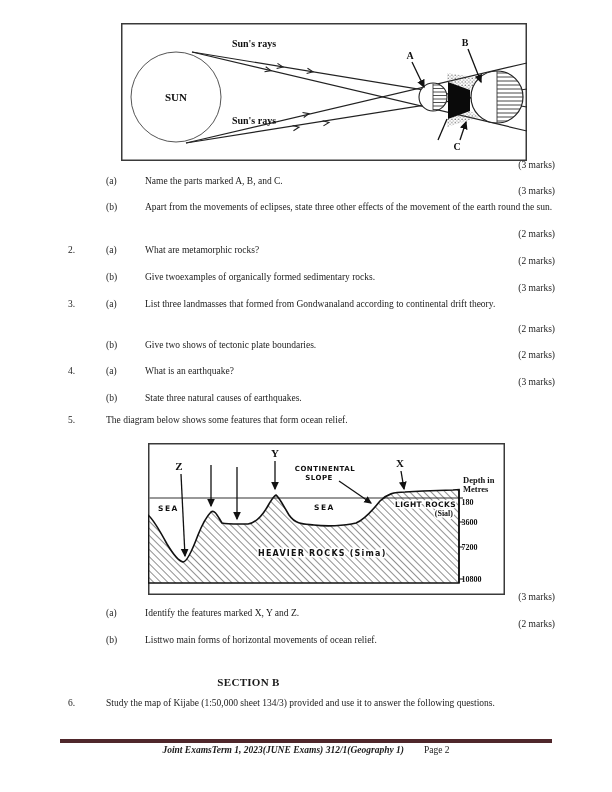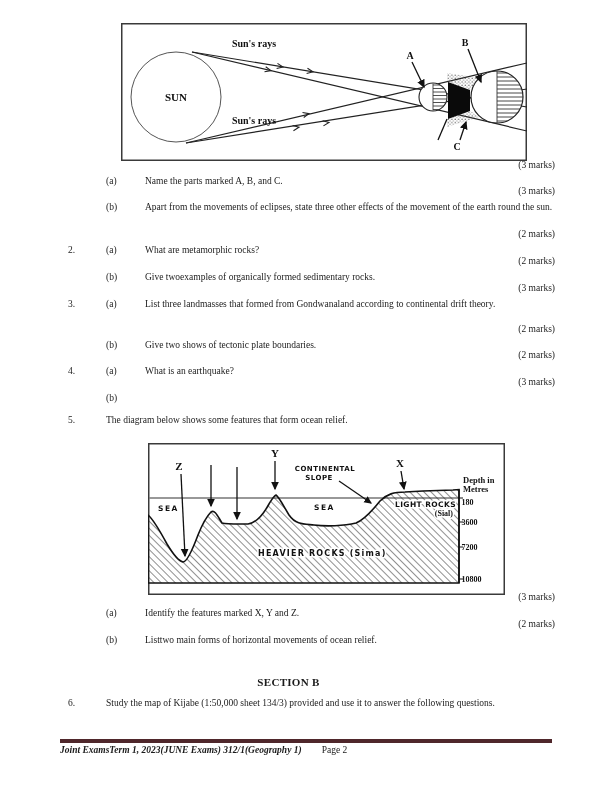--- a/index.html
+++ b/index.html
@@ -15,26 +15,26 @@
     display:flex; align-items:flex-start;
     font-size:9.5px; line-height:14px;
   }
   .q-num  { width:38px; flex:0 0 38px; }
   .q-let  { width:39px; flex:0 0 39px; }
   .q-text { flex:1 1 auto; padding-right:2px; }
   .q-text b { font-weight:normal; }
   .q-marks { position:absolute; right:0; bottom:16px; white-space:nowrap; }
   .section-head {
     position:absolute; left:0; width:497px; text-align:center;
-    font-size:11px; font-weight:bold; letter-spacing:.3px;margin-left:40px;
+    font-size:11px; font-weight:bold; letter-spacing:.3px;
   }
   .footer-bar { position:absolute; left:60px; width:492px; height:4px; }
   .footer-row {
     position:absolute; left:60px; width:492px; display:flex;
-    justify-content:flex-start; font-size:9.5px;gap:20px;
+    justify-content:center; font-size:9.5px;gap:20px;
   }
   .footer-left { font-weight:bold; font-style:italic; }
   .footer-right { font-style:normal; }
   svg text { fill:#111; }
   .lbl-serif-b { font-family:"Liberation Serif","DejaVu Serif",serif; font-weight:bold; }
   .lbl-sans-b  { font-family:"DejaVu Sans","Liberation Sans",sans-serif; font-weight:bold; }
   .halo { paint-order:stroke; stroke:#ffffff; stroke-width:3px; }
 </style>
 </head>
 <body>
@@ -174,20 +174,21 @@
   <div class="q-row" style="top:364px;">
     <span class="q-num">4.</span>
     <span class="q-let">(a)</span>
     <span class="q-text"><span>What is an earthquake?</span><b></b><span></span></span>
     <span class="q-marks">(2 marks)</span>
   </div>
 
   <div class="q-row" style="top:391px;">
     <span class="q-num"></span>
     <span class="q-let">(b)</span>
+    <span class="q-text"><span>State </span><b>three</b><span> natural causes of earthquakes.</span></span>
     <span class="q-marks">(3 marks)</span>
   </div>
 
   <div class="q-row" style="top:413px;">
     <span class="q-num">5.</span>
     <span class="q-text"><span>The diagram below shows some features that form ocean relief.</span><b></b><span></span></span>
   </div>
 
   <div class="diagram" style="left:148px; top:443px; width:357px; height:152px;">
     <svg width="357" height="152" viewBox="0 0 357 152">

